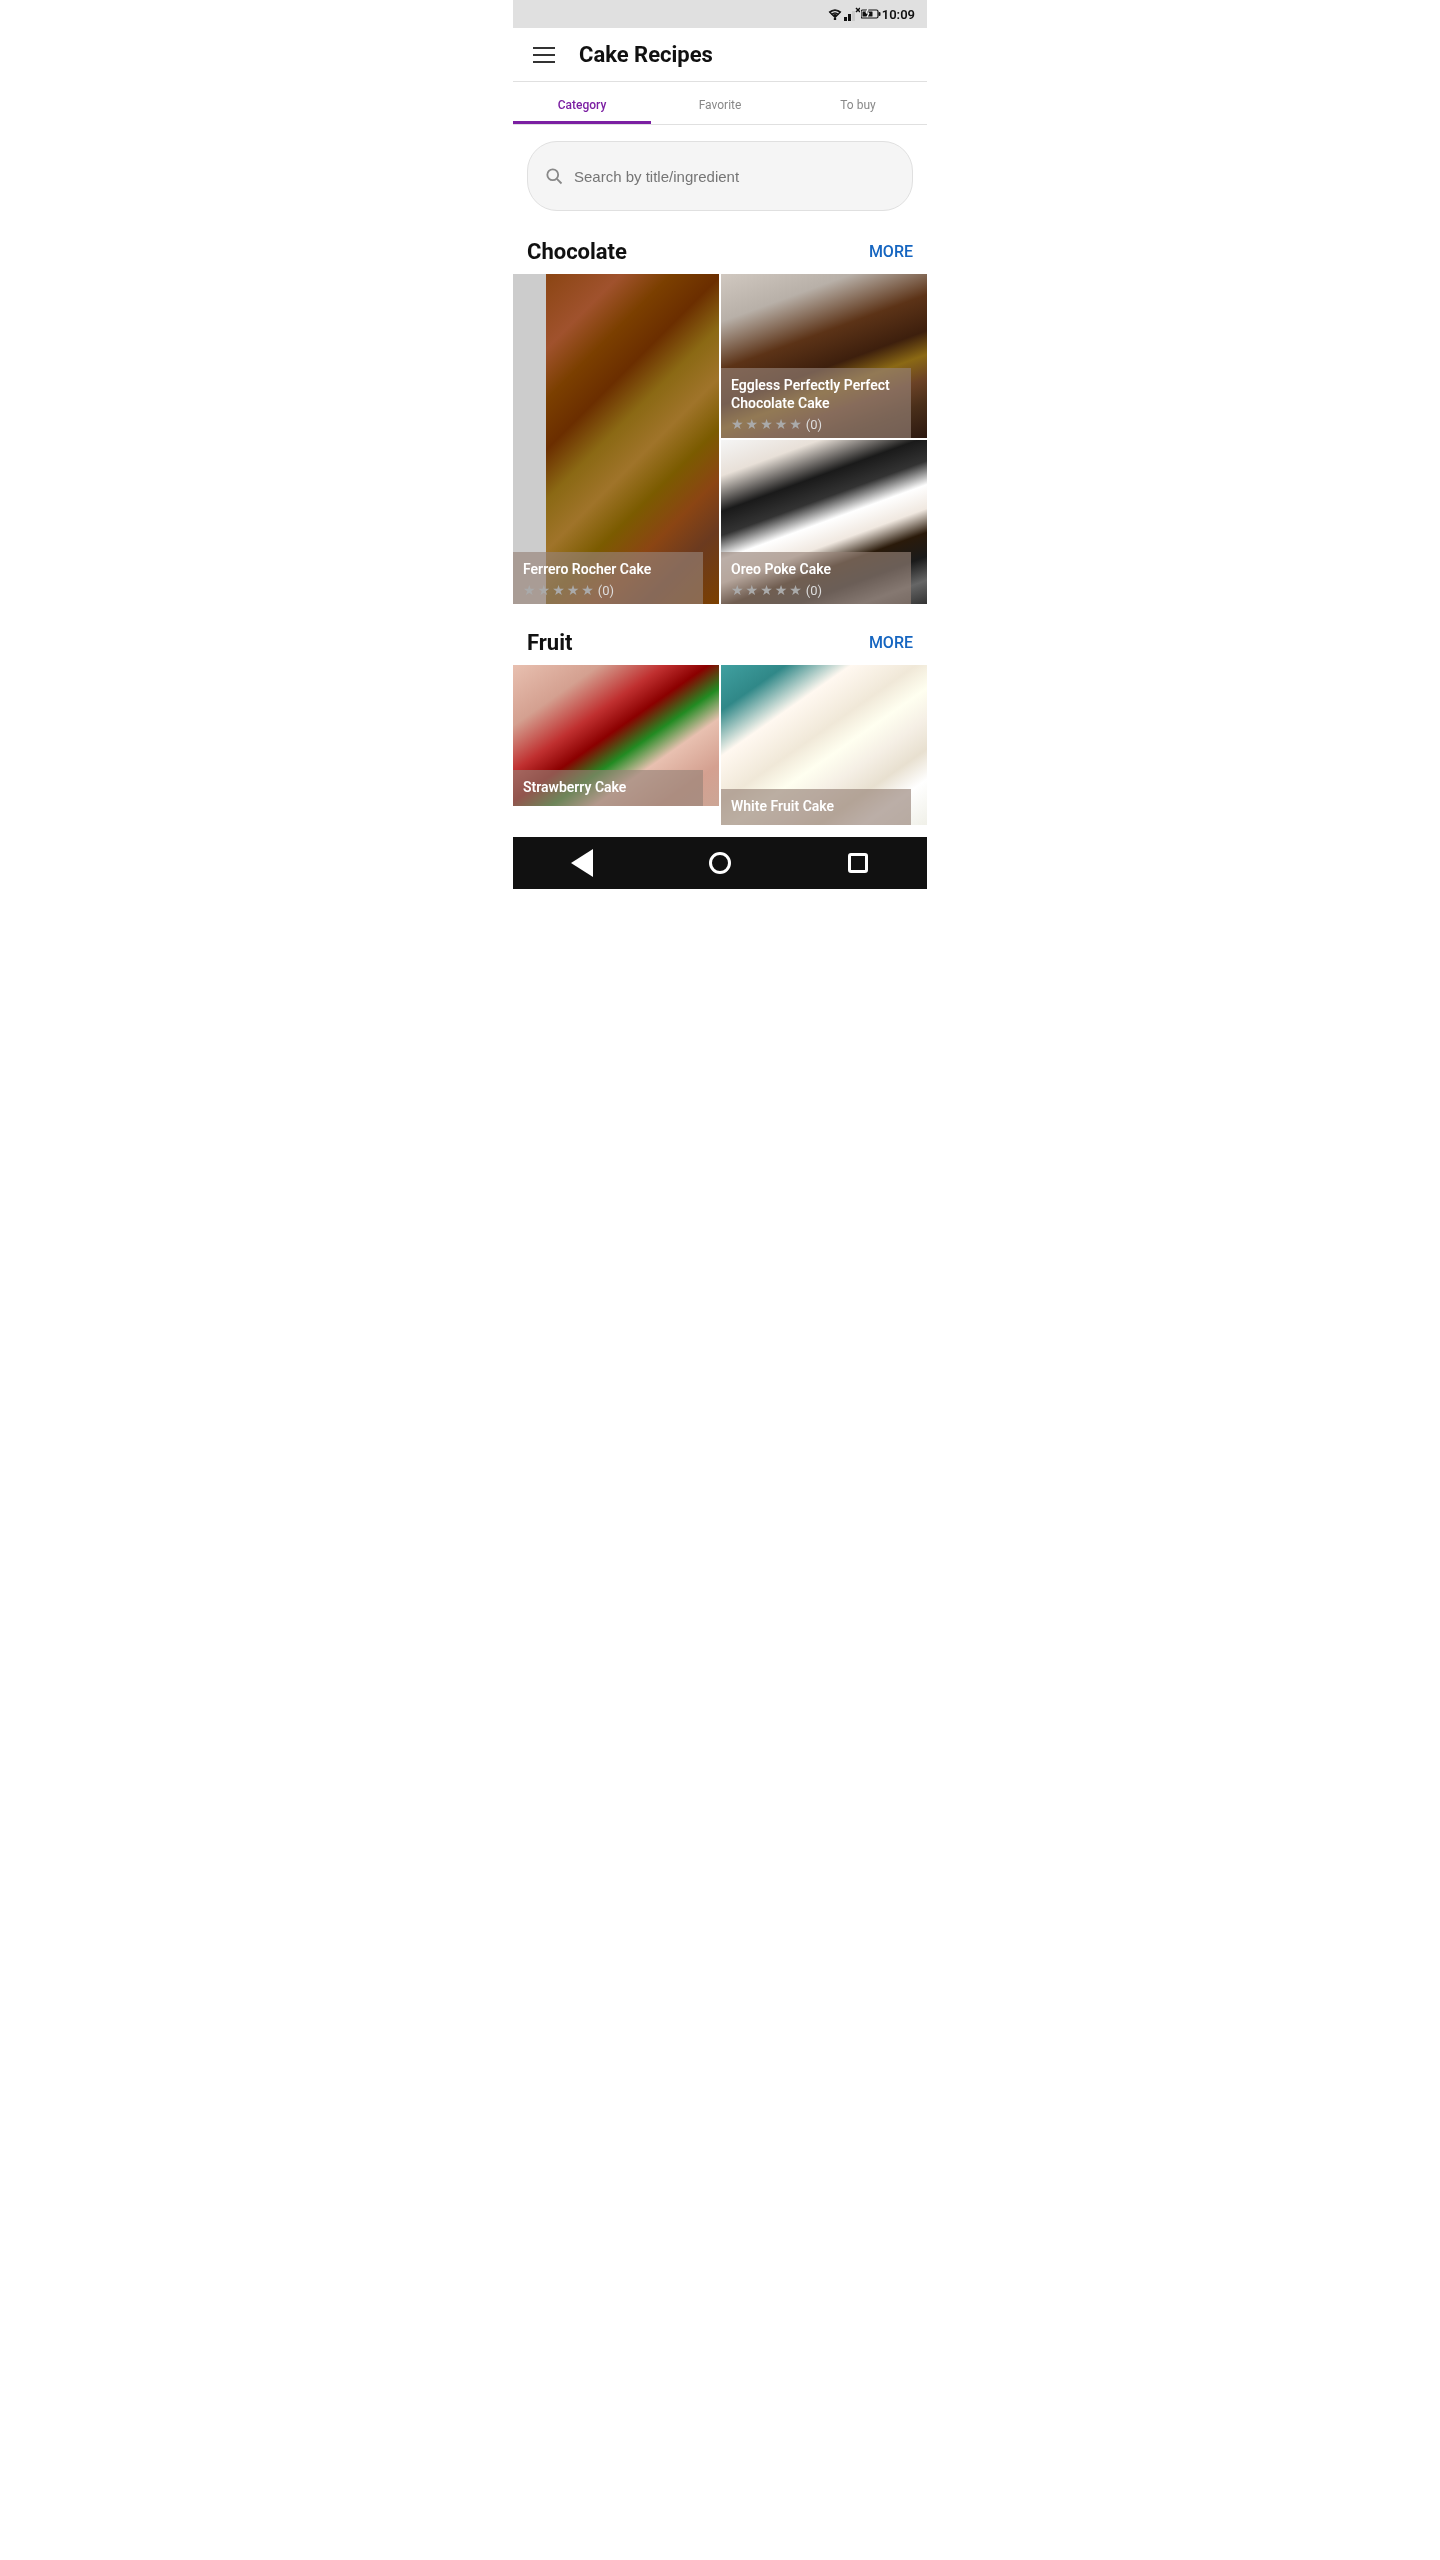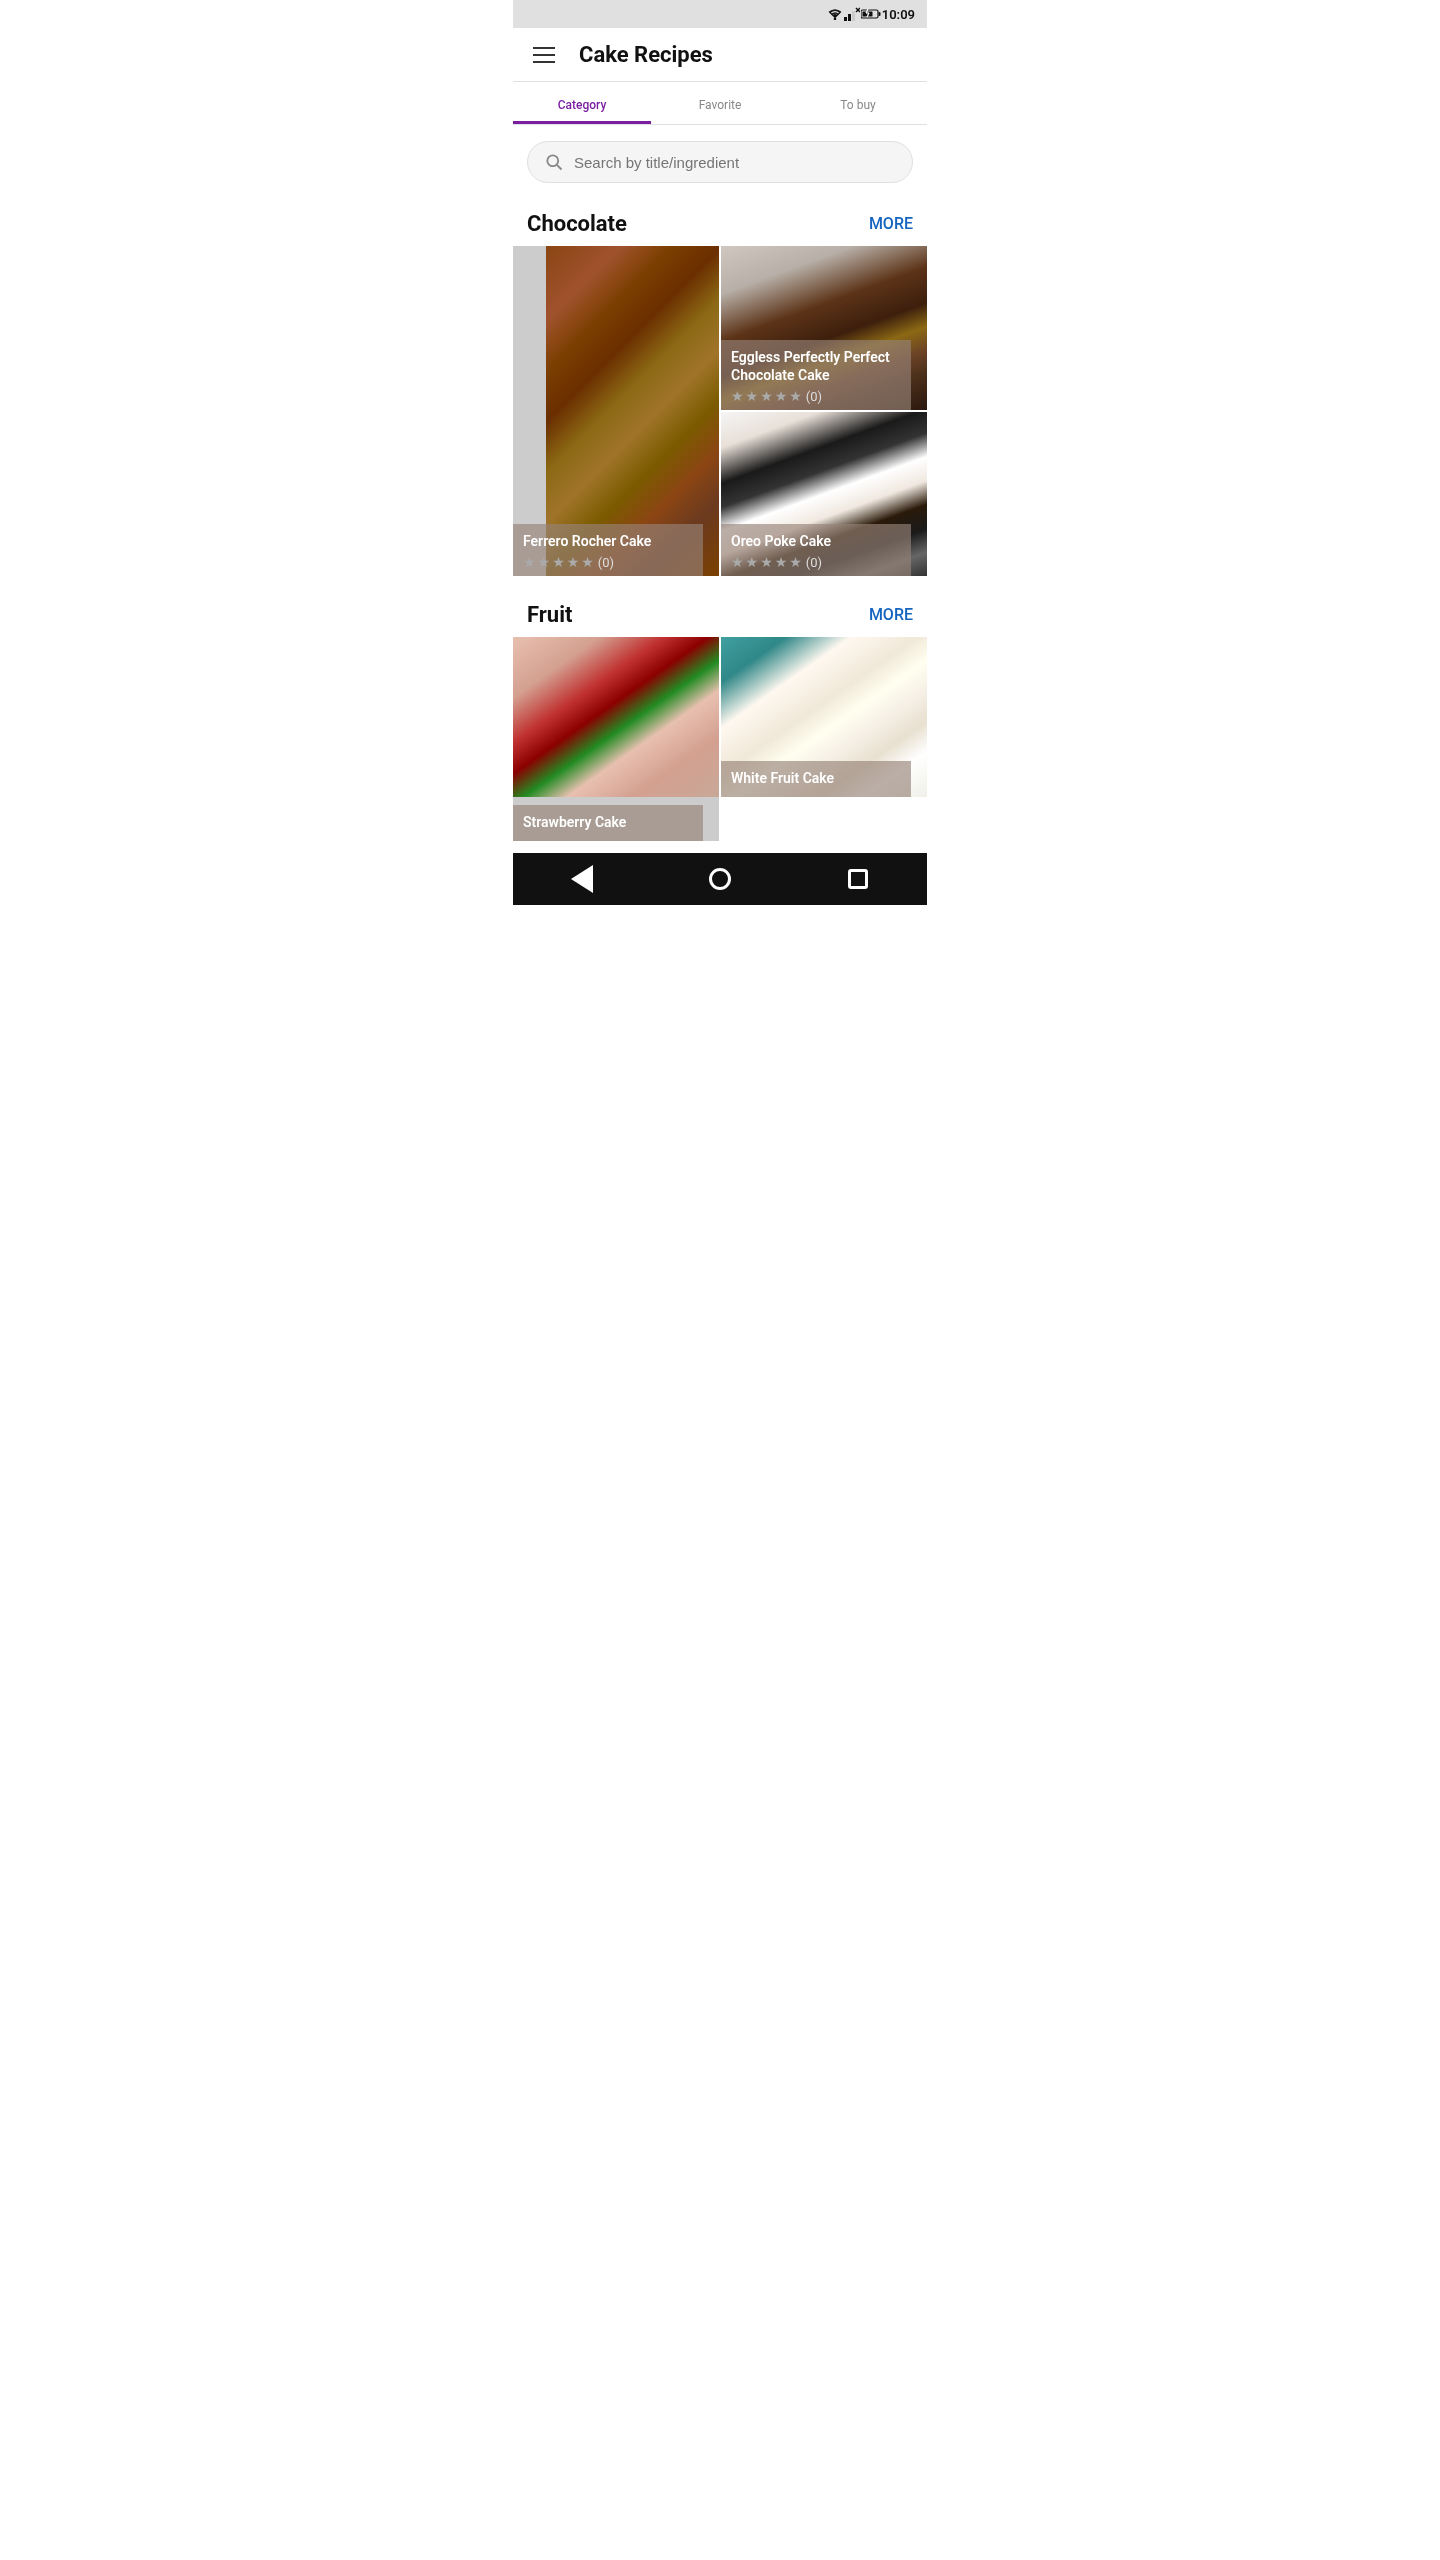--- a/index.html
+++ b/index.html
@@ -96,21 +96,21 @@
     
     .search-container {
       padding: 16px 14px;
       background: #fff;
     }
     .search-box {
       display: flex;
       align-items: center;
       background: #f5f5f5;
       border-radius: 30px;
-      padding: 10px 16px;
+      padding: 24px 16px;
       border: 1px solid #e0e0e0;
     }
     .search-icon-svg {
       width: 20px;
       height: 20px;
       margin-right: 10px;
       flex-shrink: 0;
     }
     .search-input {
       border: none;
@@ -418,21 +418,21 @@
   </div>
 
   <div class="section">
     <div class="section-header">
       <span class="section-title">Fruit</span>
       <a class="section-more">MORE</a>
     </div>
 
     <div class="recipe-grid">
 
-      <div class="recipe-card" style="height: 204px;">
+      <div class="recipe-card" style="height: 141px;">
         <div class="img-strawberry" style="height: 160px;"></div>
         <div class="recipe-overlay">
           <div class="recipe-name">Strawberry Cake</div>
         </div>
       </div>
 
       <div class="recipe-card" style="height: 160px;">
         <div class="img-white-cake" style="height: 160px;"></div>
         <div class="recipe-overlay">
           <div class="recipe-name">White Fruit Cake</div>

